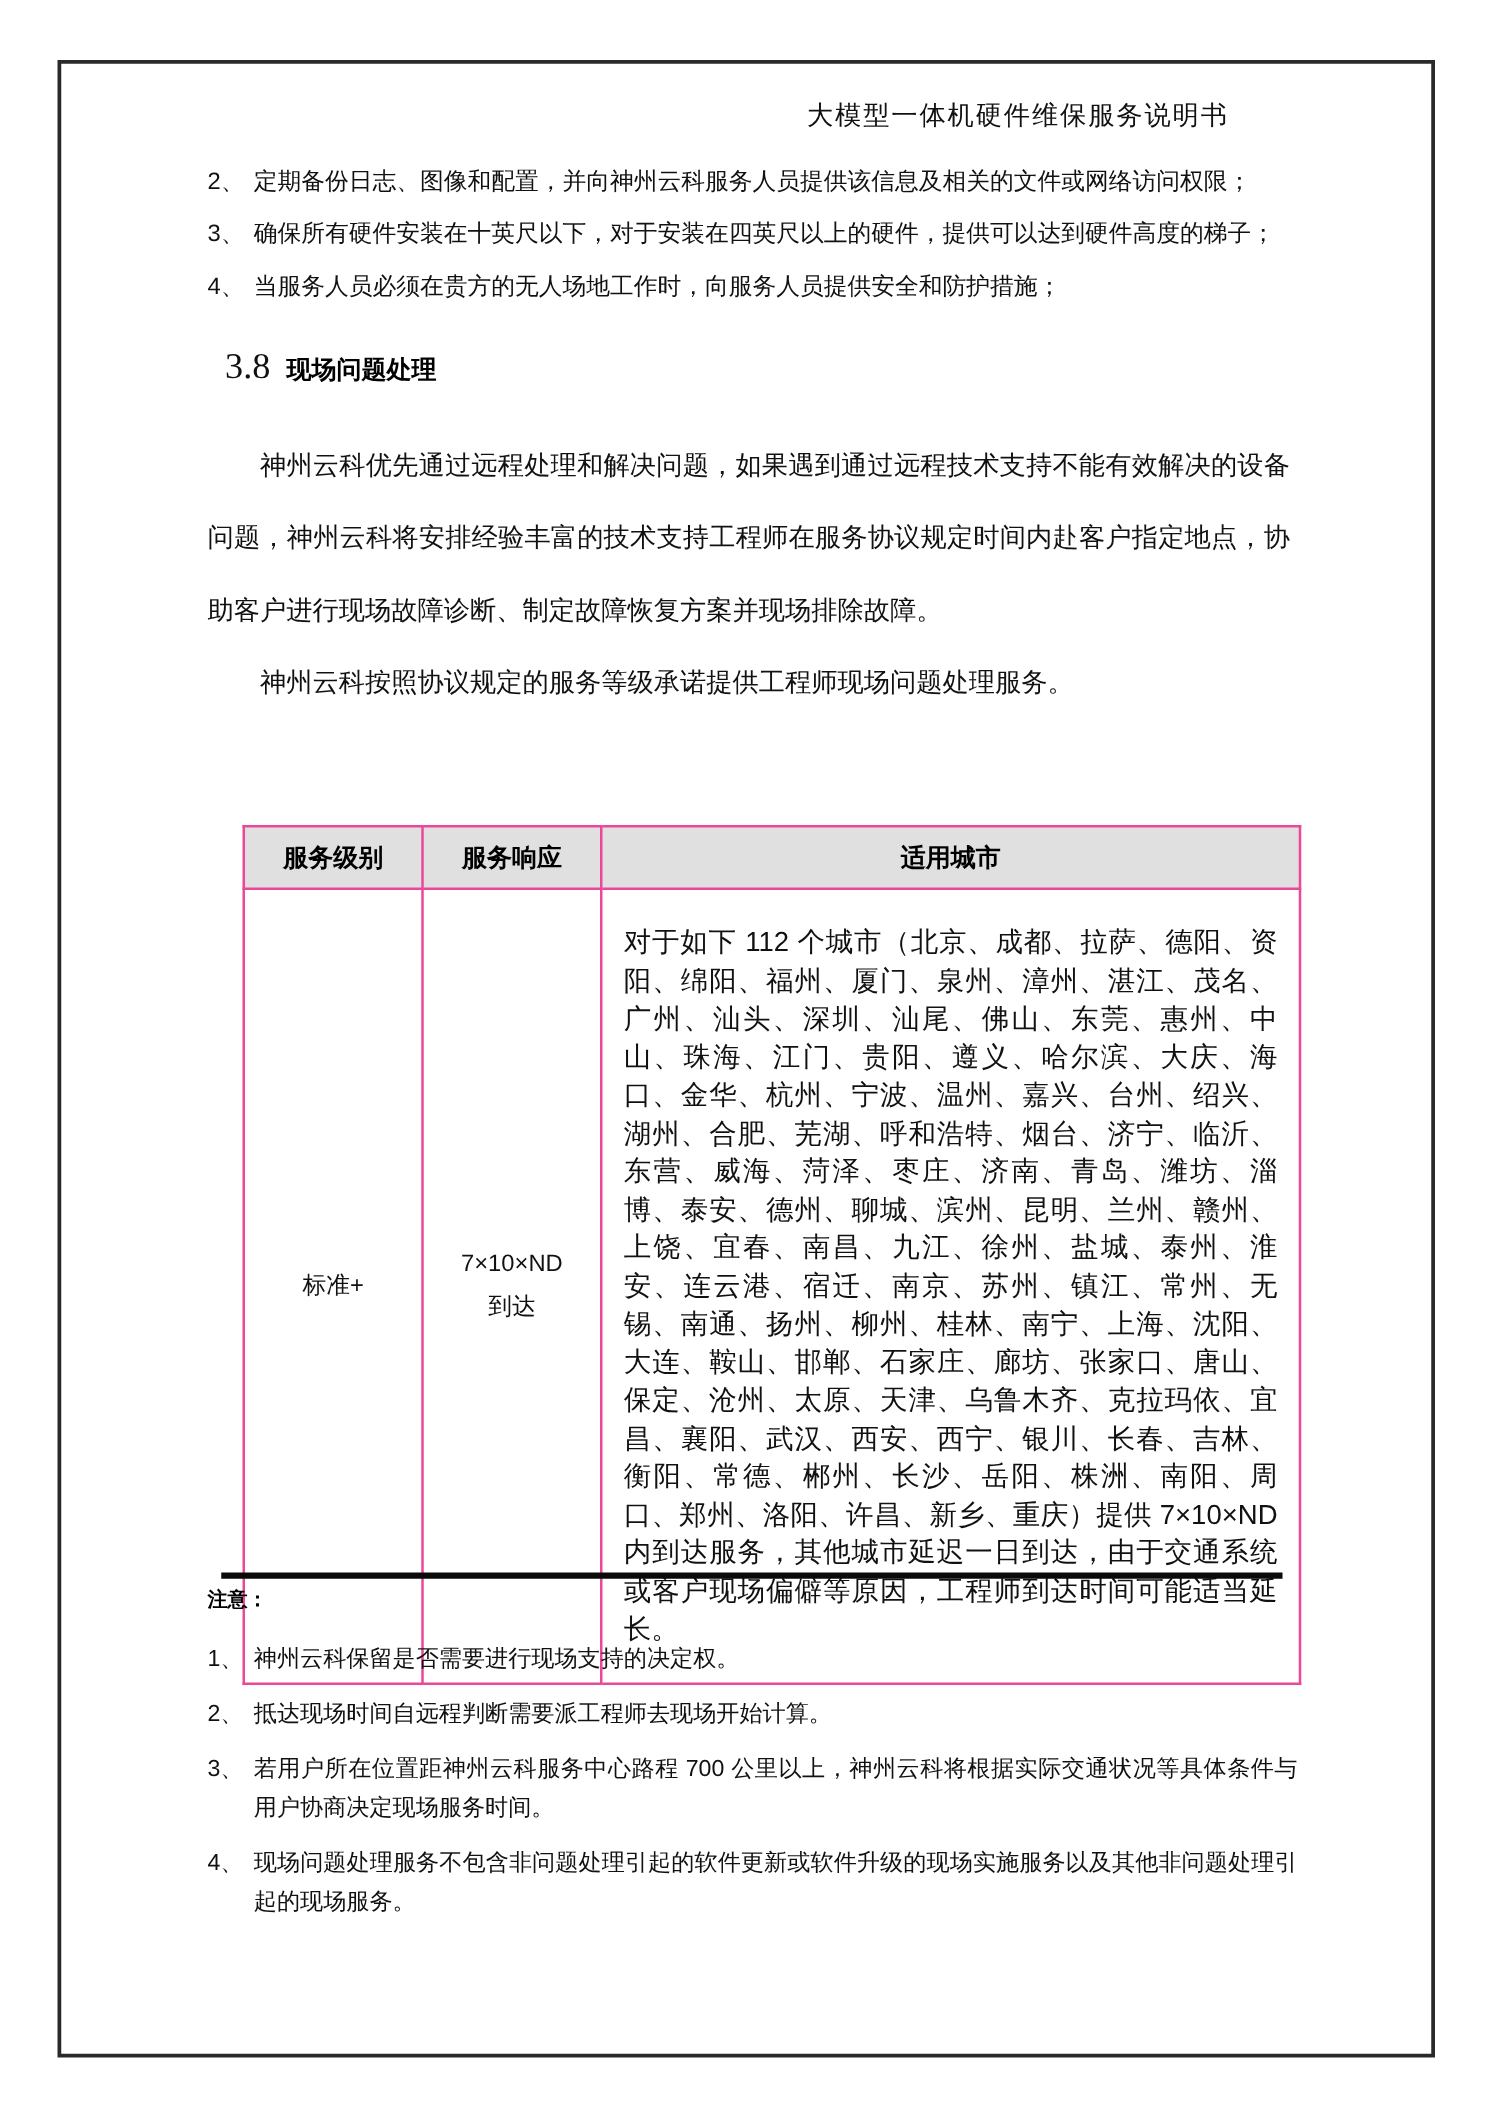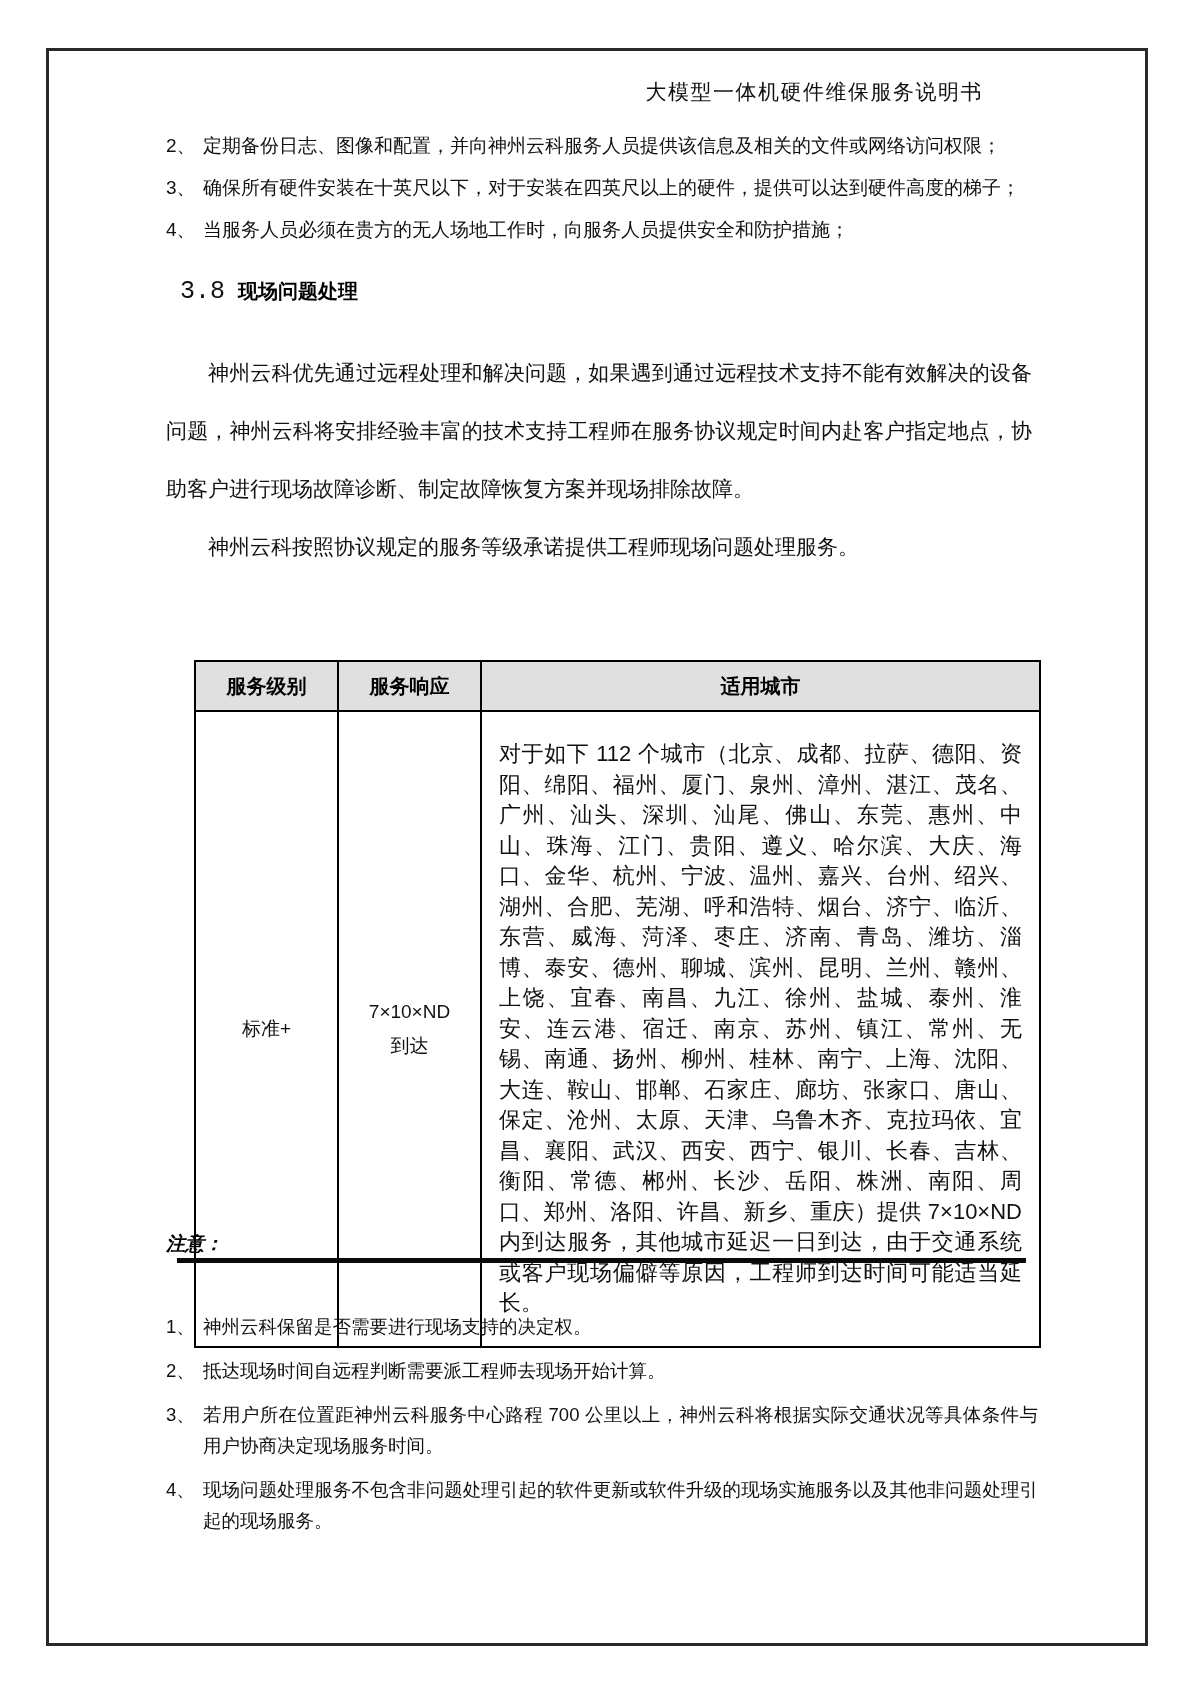--- a/index.html
+++ b/index.html
@@ -18,50 +18,50 @@
     font-family:"Liberation Serif",serif;
     font-size:21px;letter-spacing:1.5px;color:#111;white-space:nowrap;
   }
   
   .obligations{position:absolute;left:166px;top:134px;width:870px;}
   .ob-item{display:flex;font-size:19px;line-height:24px;margin-bottom:18px;color:#111;}
   .ob-item .num{flex:0 0 37px;}
   .ob-item .txt{flex:1;}
   
   .section-heading{position:absolute;left:180px;top:277px;white-space:nowrap;}
-  .sec-num{font-family:Liberation Mono, monospace;font-size:25px;margin-right:13px;color:#111;}
+  .sec-num{font-family:Liberation Serif, serif;font-size:29px;margin-right:13px;color:#111;}
   .sec-title{font-size:20px;font-weight:bold;color:#000;}
   
   .para{position:absolute;left:166px;width:866px;font-size:21px;line-height:58px;
         color:#111;text-align:justify;margin:0;}
   .para.p1{top:344px;text-indent:2em;}
   .para.p2{top:518px;text-indent:2em;text-align:left;}
   
   .caption{position:absolute;left:166px;top:601px;font-size:21px;font-weight:bold;color:#000;}
   
   table.svc{
     position:absolute;left:194px;top:660px;width:845px;
     border-collapse:collapse;table-layout:fixed;
   }
-  table.svc th,table.svc td{border:2px solid #000000;}
+  table.svc th,table.svc td{border:2px solid #ec4899;}
   table.svc th{
     background:#e0e0e0;height:46px;font-size:20px;font-weight:bold;
     text-align:center;vertical-align:middle;color:#000;
   }
   col.c1{width:143px;} col.c2{width:143px;} col.c3{width:559px;}
   td.cell-center{
     text-align:center;vertical-align:middle;font-size:19px;line-height:34px;color:#111;
   }
   td.cities{
     padding:27px 17px;font-size:22px;line-height:30.5px;color:#111;
     text-align:justify;vertical-align:top;
   }
   
   .rule{position:absolute;left:177px;top:1258px;width:849px;height:5px;background:#0a0a0a;}
-  .notes-label{position:absolute;left:166px;top:1231px;font-size:19px;font-weight:bold;color:#000;font-style:italic;}
+  .notes-label{position:absolute;left:166px;top:1270px;font-size:16px;font-weight:bold;color:#000;}
   .notes{position:absolute;left:166px;top:1311px;width:872px;}
   .note-item{display:flex;font-size:18.5px;line-height:31px;margin-bottom:13px;color:#111;}
   .note-item .num{flex:0 0 37px;}
   .note-item .txt{flex:1;text-align:justify;}
   
   .footer{
     position:absolute;left:46px;top:1584px;width:1104px;text-align:center;
     font-family:"Liberation Serif",serif;font-weight:bold;font-size:20px;color:#000;
   }
   .footer span{margin:0 5px;}

